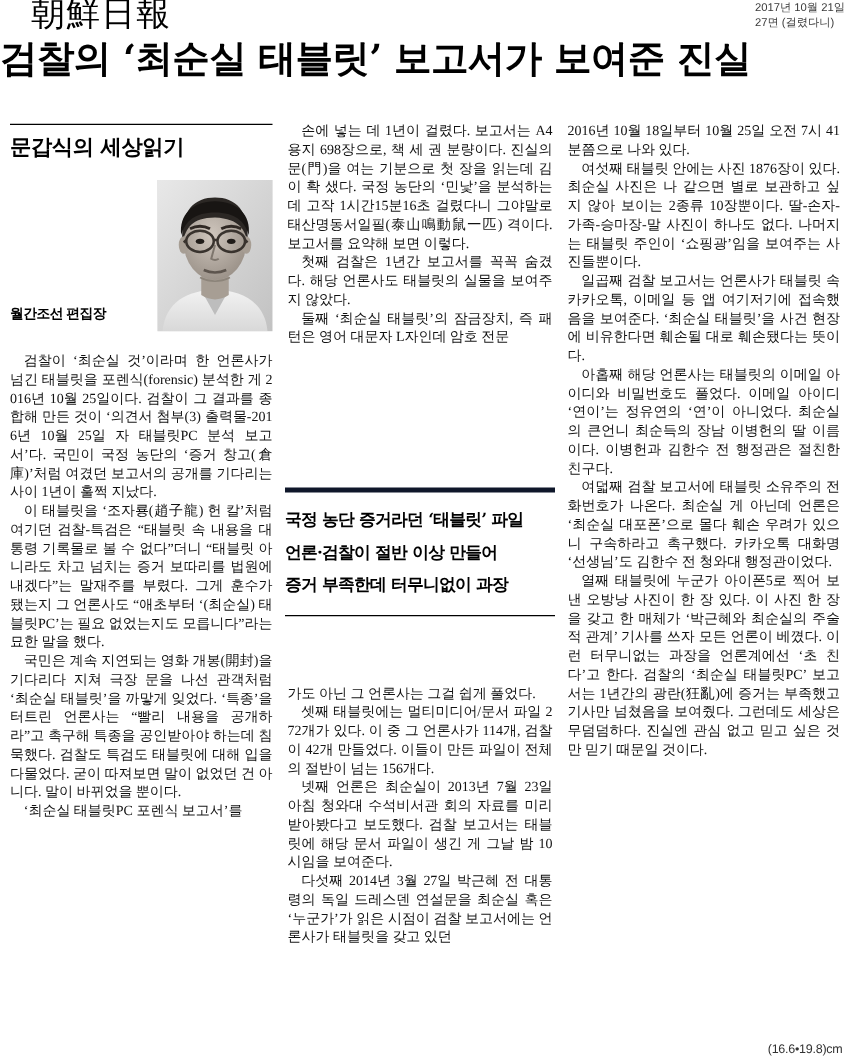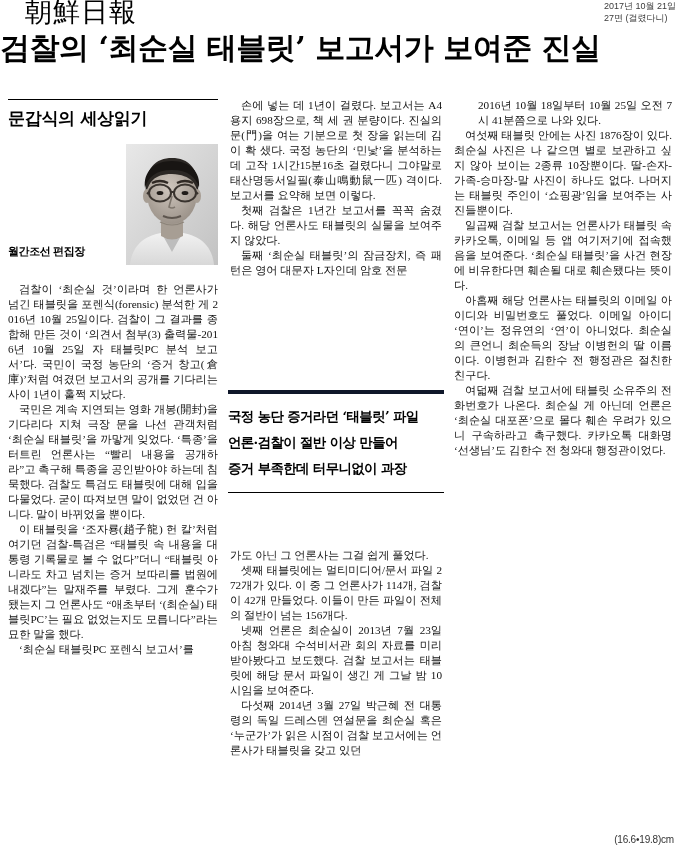--- a/index.html
+++ b/index.html
@@ -70,21 +70,21 @@
     line-height: 15.0px;
     text-align: justify;
     text-justify: inter-character;
     color: #111;
     word-break: break-all;
   }
   .col p {
     margin: 0;
     text-indent: 11px;
   }
-  .col p.noindent { text-indent: 0; margin-left: 24px; }
+  .col p.noindent { text-indent: 0; }
   #col3 { left: 454px; width: 218px; }
 
   
   .byline-rule {
     position: absolute;
     left: 8px;
     top: 99px;
     width: 210px;
     height: 0;
     border-top: 1px solid #000;
@@ -263,22 +263,22 @@
     <path d="M37 72 Q46 76 55 72" stroke="#5d554e" stroke-width="2" fill="none"></path>
 
     <path d="M34 78 Q46 84 58 78" stroke="#8c847a" stroke-width="1.2" fill="none"></path>
   </svg>
 </div>
 
 <div class="byline-credit">월간조선 편집장</div>
 
 <div class="col1-body">
   <p>검찰이 ‘최순실 것’이라며 한 언론사가 넘긴 태블릿을 포렌식(forensic) 분석한 게 2016년 10월 25일이다. 검찰이 그 결과를 종합해 만든 것이 ‘의견서 첨부(3) 출력물-2016년 10월 25일 자 태블릿PC 분석 보고서’다. 국민이 국정 농단의 ‘증거 창고(倉庫)’처럼 여겼던 보고서의 공개를 기다리는 사이 1년이 훌쩍 지났다.</p>
+  <p>이 태블릿을 ‘조자룡(趙子龍) 헌 칼’처럼 여기던 검찰-특검은 “태블릿 속 내용을 대통령 기록물로 볼 수 없다”더니 “태블릿 아니라도 차고 넘치는 증거 보따리를 법원에 내겠다”는 말재주를 부렸다. 그게 훈수가 됐는지 그 언론사도 “애초부터 ‘(최순실) 태블릿PC’는 필요 없었는지도 모릅니다”라는 묘한 말을 했다.</p>
   <p>국민은 계속 지연되는 영화 개봉(開封)을 기다리다 지쳐 극장 문을 나선 관객처럼 ‘최순실 태블릿’을 까맣게 잊었다. ‘특종’을 터트린 언론사는 “빨리 내용을 공개하라”고 촉구해 특종을 공인받아야 하는데 침묵했다. 검찰도 특검도 태블릿에 대해 입을 다물었다. 굳이 따져보면 말이 없었던 건 아니다. 말이 바뀌었을 뿐이다.</p>
-  <p>이 태블릿을 ‘조자룡(趙子龍) 헌 칼’처럼 여기던 검찰-특검은 “태블릿 속 내용을 대통령 기록물로 볼 수 없다”더니 “태블릿 아니라도 차고 넘치는 증거 보따리를 법원에 내겠다”는 말재주를 부렸다. 그게 훈수가 됐는지 그 언론사도 “애초부터 ‘(최순실) 태블릿PC’는 필요 없었는지도 모릅니다”라는 묘한 말을 했다.</p>
   <p>‘최순실 태블릿PC 포렌식 보고서’를</p>
 </div>
 
 <div class="col2-top">
   <p class="noindent">손에 넣는 데 1년이 걸렸다. 보고서는 A4 용지 698장으로, 책 세 권 분량이다. 진실의 문(門)을 여는 기분으로 첫 장을 읽는데 김이 확 샜다. 국정 농단의 ‘민낯’을 분석하는 데 고작 1시간15분16초 걸렸다니 그야말로 태산명동서일필(泰山鳴動鼠一匹) 격이다. 보고서를 요약해 보면 이렇다.</p>
   <p>첫째 검찰은 1년간 보고서를 꼭꼭 숨겼다. 해당 언론사도 태블릿의 실물을 보여주지 않았다.</p>
   <p>둘째 ‘최순실 태블릿’의 잠금장치, 즉 패턴은 영어 대문자 L자인데 암호 전문</p>
 </div>
 
 <div class="pullquote">
@@ -293,15 +293,16 @@
   <p>넷째 언론은 최순실이 2013년 7월 23일 아침 청와대 수석비서관 회의 자료를 미리 받아봤다고 보도했다. 검찰 보고서는 태블릿에 해당 문서 파일이 생긴 게 그날 밤 10시임을 보여준다.</p>
   <p>다섯째 2014년 3월 27일 박근혜 전 대통령의 독일 드레스덴 연설문을 최순실 혹은 ‘누군가’가 읽은 시점이 검찰 보고서에는 언론사가 태블릿을 갖고 있던</p>
 </div>
 
 <div class="col" id="col3">
   <p class="noindent">2016년 10월 18일부터 10월 25일 오전 7시 41분쯤으로 나와 있다.</p>
   <p>여섯째 태블릿 안에는 사진 1876장이 있다. 최순실 사진은 나 같으면 별로 보관하고 싶지 않아 보이는 2종류 10장뿐이다. 딸-손자-가족-승마장-말 사진이 하나도 없다. 나머지는 태블릿 주인이 ‘쇼핑광’임을 보여주는 사진들뿐이다.</p>
   <p>일곱째 검찰 보고서는 언론사가 태블릿 속 카카오톡, 이메일 등 앱 여기저기에 접속했음을 보여준다. ‘최순실 태블릿’을 사건 현장에 비유한다면 훼손될 대로 훼손됐다는 뜻이다.</p>
   <p>아홉째 해당 언론사는 태블릿의 이메일 아이디와 비밀번호도 풀었다. 이메일 아이디 ‘연이’는 정유연의 ‘연’이 아니었다. 최순실의 큰언니 최순득의 장남 이병헌의 딸 이름이다. 이병헌과 김한수 전 행정관은 절친한 친구다.</p>
   <p>여덟째 검찰 보고서에 태블릿 소유주의 전화번호가 나온다. 최순실 게 아닌데 언론은 ‘최순실 대포폰’으로 몰다 훼손 우려가 있으니 구속하라고 촉구했다. 카카오톡 대화명 ‘선생님’도 김한수 전 청와대 행정관이었다.</p>
+  <p>열째 태블릿에 누군가 아이폰5로 찍어 보낸 오방낭 사진이 한 장 있다. 이 사진 한 장을 갖고 한 매체가 ‘박근혜와 최순실의 주술적 관계’ 기사를 쓰자 모든 언론이 베꼈다. 이런 터무니없는 과장을 언론계에선 ‘초 친다’고 한다. 검찰의 ‘최순실 태블릿PC’ 보고서는 1년간의 광란(狂亂)에 증거는 부족했고 기사만 넘쳤음을 보여줬다. 그런데도 세상은 무덤덤하다. 진실엔 관심 없고 믿고 싶은 것만 믿기 때문일 것이다.</p>
 </div>
 
 <div class="footer-dim">(16.6•19.8)cm</div>
 
 </body></html>

